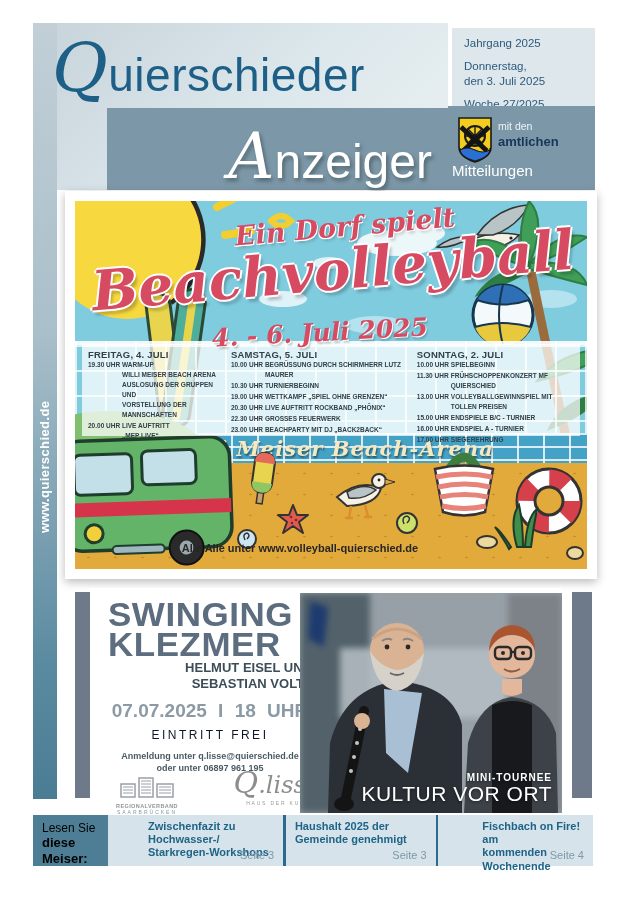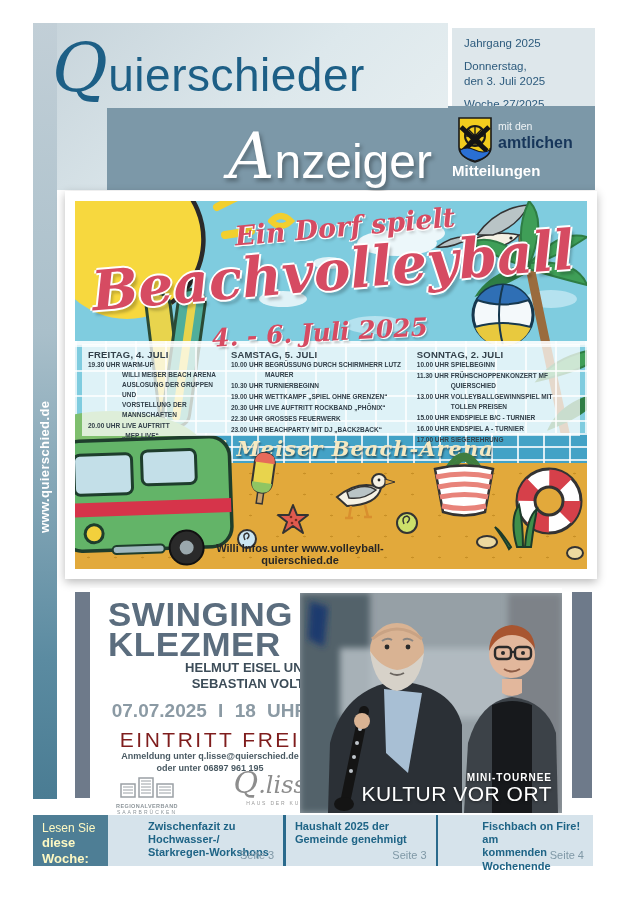--- a/index.html
+++ b/index.html
@@ -18,22 +18,22 @@
   .anzeiger-band{position:absolute;left:107px;top:108px;width:341px;height:82px;background:#7c98a8;}
   .title-sub{position:absolute;right:16px;bottom:4px;margin:0;font-weight:normal;
     font-size:48px;color:#fff;line-height:1;text-shadow:2px 3px 4px rgba(0,0,0,.35);}
   .title-sub .swash{font-family:"DejaVu Serif",serif;font-style:italic;font-size:64px;line-height:0;}
   .issue-box{position:absolute;left:452px;top:28px;width:143px;height:78px;background:#dee7eb;
     color:#2d5b7d;font-size:11.5px;padding:8px 0 0 12px;box-sizing:border-box;line-height:1.25;}
   .issue-box .row{margin-bottom:9px;white-space:pre-line;}
   .official-box{position:absolute;left:448px;top:106px;width:147px;height:84px;background:#7c98a8;}
   .coat{position:absolute;left:10px;top:11px;}
   .off-l1{position:absolute;left:50px;top:14px;font-size:10.5px;color:#eef3f5;}
-  .off-l2{position:absolute;left:50px;top:28px;font-size:16px;font-weight:bold;color:#17365a;}
-  .off-l3{position:absolute;left:4px;top:56px;font-size:15px;font-weight:bold;color:#fff;}
+  .off-l2{position:absolute;left:50px;top:28px;font-size:13px;font-weight:bold;color:#17365a;}
+  .off-l3{position:absolute;left:4px;top:56px;font-size:15px;font-weight:normal;color:#fff;}
 
   
   .poster-frame{position:absolute;left:65px;top:191px;width:532px;height:388px;background:#fff;
     box-shadow:0 3px 9px rgba(0,0,0,.28);}
   .poster{position:absolute;left:10px;top:10px;width:512px;height:368px;background:#7fccdf;overflow:hidden;}
   .sky-art,.sand-art{position:absolute;left:0;top:0;width:512px;height:368px;}
   .sky-art{z-index:1;}
   .net{position:absolute;left:0;top:140px;width:512px;height:122px;z-index:2;border-top:4px solid rgba(255,255,255,.9);
     background-image:repeating-linear-gradient(to right,rgba(255,255,255,.75) 0 2px,transparent 2px 30px),
                      repeating-linear-gradient(to bottom,rgba(255,255,255,.75) 0 2px,transparent 2px 25px);}
@@ -72,39 +72,39 @@
   .klezmer-bar.left{left:75px;width:15px;}
   .klezmer-bar.right{left:572px;width:20px;}
   .klezmer-card{position:absolute;left:90px;top:588px;width:472px;height:225px;background:#fff;}
   .kl-title{position:absolute;left:18px;top:12px;font-weight:bold;font-size:33px;line-height:.92;
     color:#5b6d7e;letter-spacing:.5px;transform:scaleX(1.06);transform-origin:left top;white-space:pre-line;}
   .kl-artists{position:absolute;left:18px;top:72px;width:204px;text-align:right;font-weight:bold;
     font-size:13px;line-height:1.25;color:#3c4c58;white-space:pre-line;}
   .kl-datetime{position:absolute;left:18px;top:112px;width:204px;text-align:center;font-weight:bold;
     font-size:19px;color:#8b9aa4;word-spacing:6px;}
   .kl-admission{position:absolute;left:18px;top:140px;width:204px;text-align:center;
-    font-size:21px;color:#7f1d1d;letter-spacing:2.5px;}
+    font-size:12px;color:#0f172a;letter-spacing:2.5px;}
   .kl-registration{position:absolute;left:18px;top:162px;width:204px;text-align:center;font-weight:bold;
     font-size:9px;line-height:1.35;color:#4a5a63;white-space:pre-line;}
   .kl-logo-rv{position:absolute;left:22px;top:188px;width:70px;text-align:center;color:#8d959a;}
   .kl-logo-rv .sub1{display:block;font-size:5.5px;font-weight:bold;letter-spacing:.4px;margin-top:1px;}
   .kl-logo-rv .sub2{display:block;font-size:5px;letter-spacing:2px;}
   .kl-logo-q{position:absolute;left:140px;top:180px;width:90px;text-align:right;color:#8d8d8d;}
   .kl-logo-q .qbig{font-family:"DejaVu Serif",serif;font-style:italic;font-size:30px;line-height:1;}
   .kl-logo-q .qrest{font-family:"DejaVu Serif",serif;font-style:italic;font-size:24px;}
   .kl-logo-q .sub{display:block;font-size:5px;letter-spacing:1.8px;color:#9a9a9a;margin-top:1px;}
   .kl-photo{position:absolute;left:210px;top:5px;width:262px;height:220px;overflow:hidden;}
   .kl-caption{position:absolute;right:10px;bottom:8px;text-align:right;color:#fff;z-index:2;
     text-shadow:0 1px 3px rgba(0,0,0,.5);}
   .kl-caption .c1{display:block;font-weight:bold;font-size:10px;letter-spacing:1px;line-height:1;}
   .kl-caption .c2{display:block;font-weight:normal;font-size:21px;letter-spacing:.5px;line-height:1.05;}
 
   
   .bottom-bar{position:absolute;left:33px;top:815px;width:560px;height:51px;background:#d6e3eb;display:flex;}
-  .label-box{flex:0 0 75px;background:#4e7e95;color:#fef9c3;padding:6px 0 0 9px;box-sizing:border-box;}
+  .label-box{flex:0 0 75px;background:#4e7e95;color:#000000;padding:6px 0 0 9px;box-sizing:border-box;}
   .label-box .t{display:block;font-size:12px;line-height:1.2;}
   .label-box .b{display:block;font-weight:bold;font-size:13px;line-height:1.2;white-space:pre-line;}
   .bottom-item{position:relative;padding:5px 9px 4px 9px;box-sizing:border-box;}
   .bottom-item.i1{width:157px;margin-left:31px;}.bottom-item.i2{width:163px;}.bottom-item.i3{width:165px;padding-left:44px;}
   .bottom-title{font-weight:bold;font-size:11px;line-height:1.2;color:#1e6486;white-space:pre-line;}
   .bottom-page{position:absolute;right:9px;bottom:5px;font-size:11px;color:#7f98a6;}
   .bottom-sep{width:3px;background:#2a6a8c;}
 </style>
 </head>
 <body>
@@ -328,21 +328,21 @@
               <span class="sched-time">16.00 UHR</span>
               <span class="sched-text">ENDSPIEL A - TURNIER</span>
             </div>
           <div class="sched-row">
               <span class="sched-time">17.00 UHR</span>
               <span class="sched-text">SIEGEREHRUNG</span>
             </div>
         </div>
       </div>
 
-      <div class="poster-info">Willi Infos unter www.volleyball-quierschied.de</div>
+      <div class="poster-info">Alle Alle unter www.volleyball-quierschied.de</div>
     </div>
   </div>
 
   <div class="klezmer-bar left"></div>
   <div class="klezmer-bar right"></div>
 
   <div class="klezmer-card">
     <div class="kl-title">SWINGING
 KLEZMER</div>
     <div class="kl-artists">HELMUT EISEL UND
@@ -420,21 +420,21 @@
         <span class="c1">MINI-TOURNEE</span>
         <span class="c2">KULTUR VOR ORT</span>
       </div>
     </div>
   </div>
 
   <div class="bottom-bar">
     <div class="label-box">
       <span class="t">Lesen Sie</span>
       <span class="b">diese
-Woche:</span>
+Meiser:</span>
     </div>
     <div class="bottom-item i1">
       <div class="bottom-title">Zwischenfazit zu Hochwasser-/
 Starkregen-Workshops</div>
       <div class="bottom-page">Seite 3</div>
     </div>
     <div class="bottom-sep"></div>
     <div class="bottom-item i2">
       <div class="bottom-title">Haushalt 2025 der
 Gemeinde genehmigt</div>

